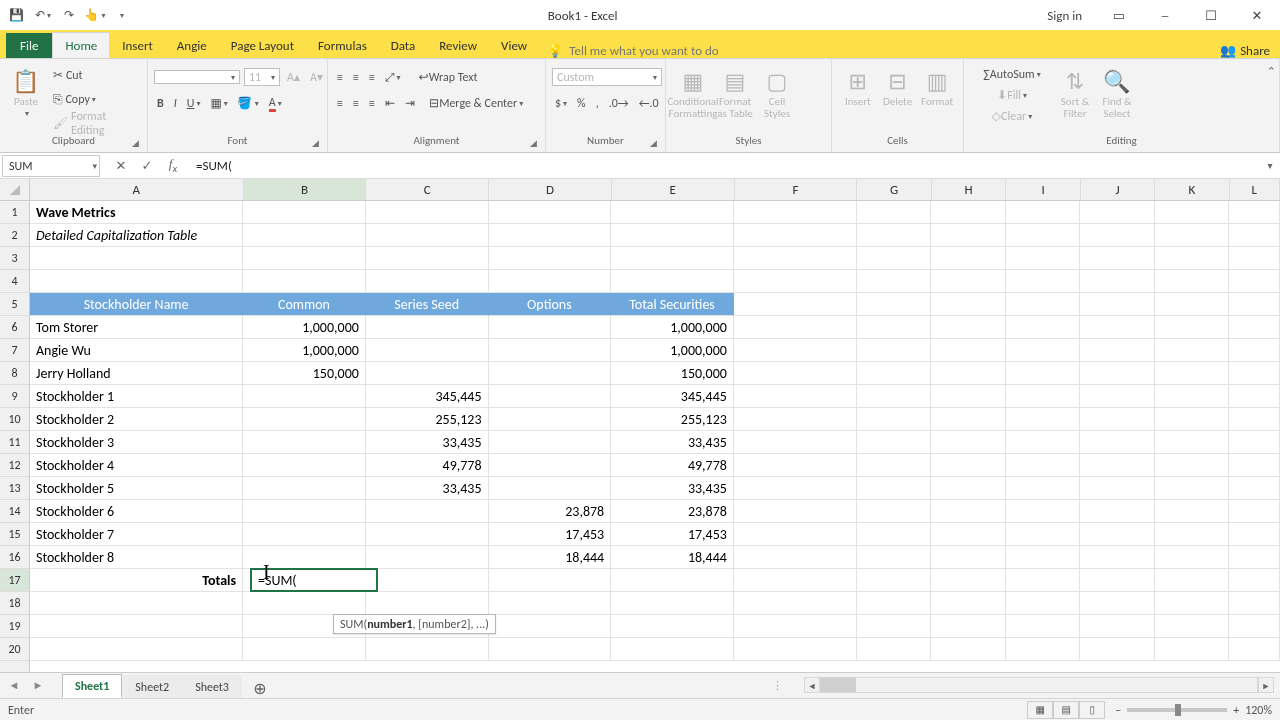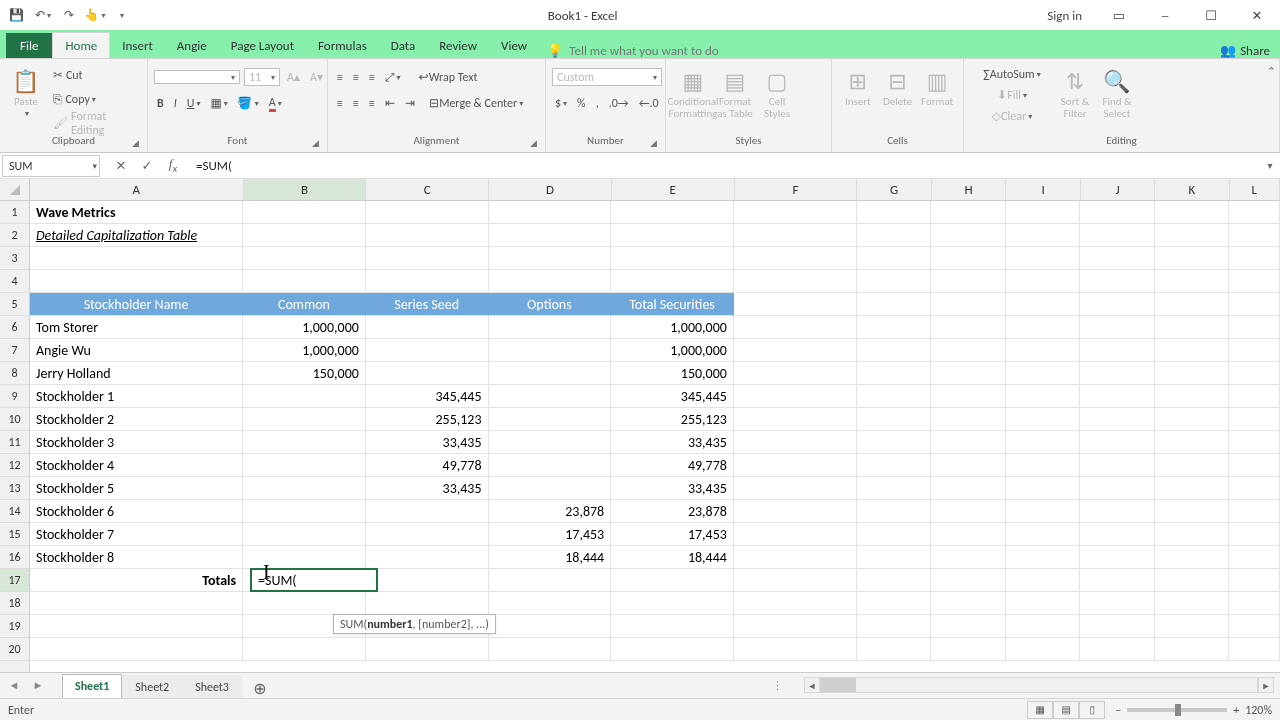--- a/index.html
+++ b/index.html
@@ -10,21 +10,21 @@
 .titlebar .qat { display: flex; align-items: center; gap: 4px; margin-left: 6px; }
 .titlebar .qat .btn { width: 22px; height: 22px; display:flex;align-items:center;justify-content:center; color:#555; font-size:12px;}
 .titlebar .title { flex:1; text-align:center; font-size:13px; color:#3a3a3a; }
 .titlebar .right { display:flex; align-items:center; }
 .titlebar .right .btn { width:46px; height:30px; display:flex;align-items:center;justify-content:center; color:#444; font-size:13px;}
 .titlebar .right .signin { width:auto; padding:0 14px; font-size:13px;}
 
 .chev { font-size:8px; color:#666; margin-left:2px;}
 
 
-.ribbontabs { height:28px; display:flex; align-items:flex-end; padding-left:6px; background:#86efac; }
+.ribbontabs { height:28px; display:flex; align-items:flex-end; padding-left:6px; background:#fde047; }
 .ribbontabs .filetab { background:#217346; color:#fff; font-size:13px; padding:5px 14px; }
 .ribbontabs .tab { font-size:13px; color:#333; padding:5px 12px; cursor:pointer;}
 .ribbontabs .tab.active { background:#f3f3f3; border:1px solid #d4d4d4; border-bottom:none; color:#217346;}
 .ribbontabs .tellme { display:flex; align-items:center; color:#777; font-size:13px; margin-left:8px; gap:6px;}
 .ribbontabs .share { margin-left:auto; margin-right:10px; display:flex;align-items:center;gap:4px; color:#333; font-size:13px;}
 
 
 .ribbon { height:95px; background:#f3f3f3; border-top:1px solid #d4d4d4; border-bottom:1px solid #c8c8c8; display:flex; position:relative;}
 .group { display:flex; flex-direction:column; padding:3px 6px 0; border-right:1px solid #dcdcdc; position:relative;}
 .group .body { flex:1; display:flex; align-items:flex-start;}
@@ -59,21 +59,21 @@
 .rowheads { position:absolute; left:0; top:22px; bottom:0; width:30px; background:#f0f0f0; border-right:1px solid #ccc;}
 .rowheads .rh { height:23px; border-bottom:1px solid #dcdcdc; display:flex;align-items:center;justify-content:center; font-size:12px; color:#333;}
 .rh.active { background:#d8e6d8;}
 .cells { position:absolute; left:30px; top:22px; right:0; bottom:0;}
 .row-c { display:flex; height:23px;}
 .cell { border-right:1px solid #e3e3e3; border-bottom:1px solid #e3e3e3; padding:0 6px; font-size:14px; display:flex; align-items:center; overflow:visible; white-space:nowrap;}
 .hdrcell { background:#6fa8dc; color:#fff; border-right:1px solid #6fa8dc; border-bottom:1px solid #e3e3e3; justify-content:center; font-weight:400;}
 .hdrcell:first-child { border-left:none;}
 .num { justify-content:flex-end;}
 .bold { font-weight:700;}
-.italic { font-style:italic;text-decoration:underline;}
+.italic { font-style:italic;}
 .rightal { justify-content:flex-end;}
 
 .activecell { position:absolute; border:2px solid #217346; background:#fff; pointer-events:none; z-index:5;}
 .activecell .editor { position:absolute; inset:0; padding:0 6px; font-size:14px; display:flex; align-items:center;}
 .cursor-i { position:absolute; font-family:serif; font-size:20px; color:#000; z-index:6;}
 .tooltip { position:absolute; background:#fff; border:1px solid #b5b5b5; font-size:12px; padding:2px 6px; color:#555; z-index:7; box-shadow:0 1px 2px rgba(0,0,0,0.1);}
 .tooltip .bold { font-weight:700; color:#333;}
 
 
 .sheettabs { height:26px; border-top:1px solid #ccc; display:flex; align-items:center; background:#f3f3f3; position:relative;}

